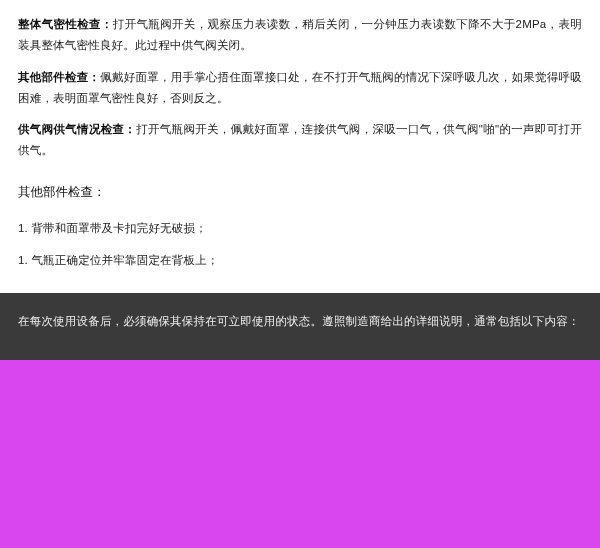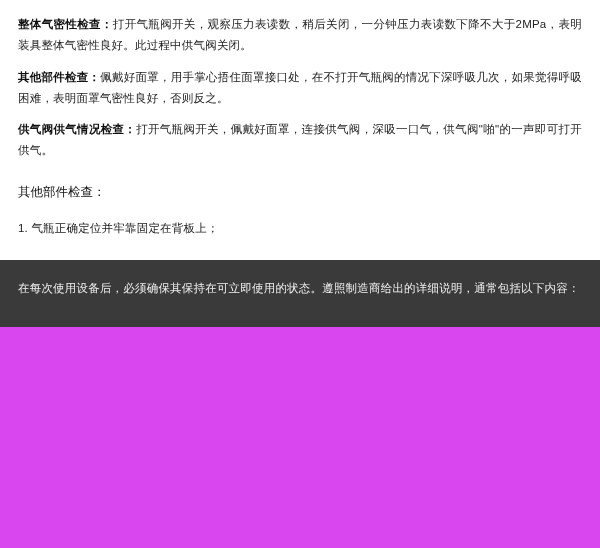--- a/index.html
+++ b/index.html
@@ -89,20 +89,21 @@
 
     <p class="para">
       <span class="lead">供气阀供气情况检查：</span><span>打开气瓶阀开关，佩戴好面罩，连接供气阀，深吸一口气，供气阀"啪"的一声即可打开供气。</span>
     </p>
 
 
     <div class="gap"></div>
 
     <div class="heading">其他部件检查：</div>
 
+    <p class="list-item">1. 背带和面罩带及卡扣完好无破损；</p>
     <p class="list-item">1. 气瓶正确定位并牢靠固定在背板上；</p>
 
   </div>
 
   <div class="section section-dark">
 
 
     <p class="dark-intro">在每次使用设备后，必须确保其保持在可立即使用的状态。遵照制造商给出的详细说明，通常包括以下内容：</p>
 
   </div>

